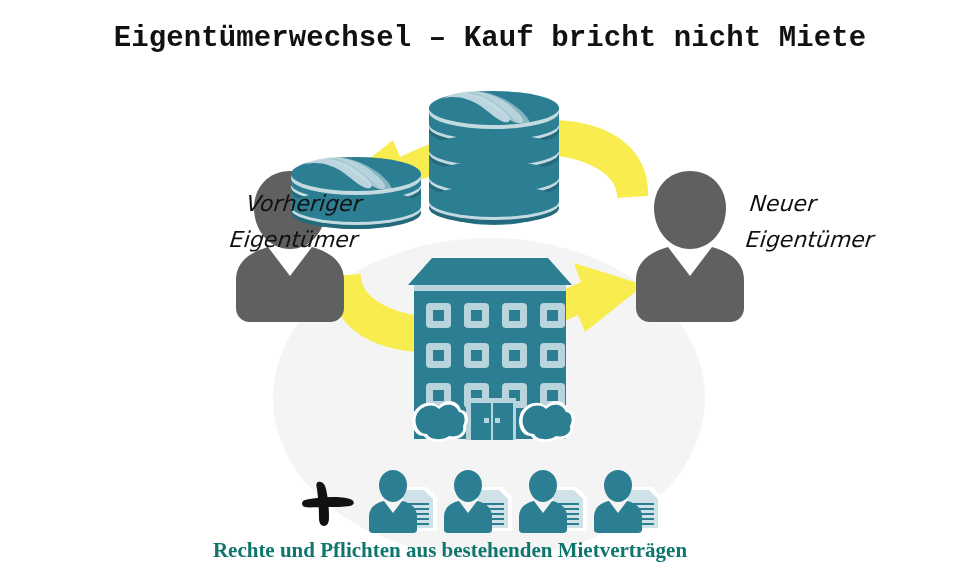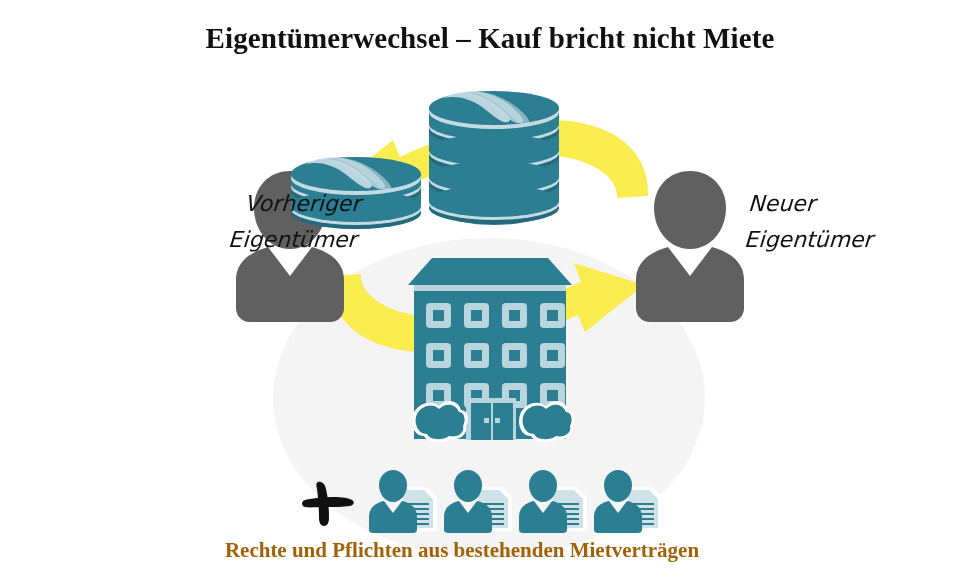--- a/index.html
+++ b/index.html
@@ -25,40 +25,39 @@
     width: 980px;
     height: 586px;
   }
   
   #title {
     position: absolute;
     top: 22px;
     left: 0;
     width: 980px;
     text-align: center;
-    font-family: Liberation Serif, serif;
+    font-family: Liberation Mono, monospace;
     font-weight: bold;
     font-size: 29px;
     letter-spacing: 0.1px;
     color: #111111;
     white-space: nowrap;
   }
   
   #caption {
     position: absolute;
     top: 538px;
     left: 0;
     width: 900px;
     text-align: center;
     font-family: "Liberation Serif", serif;
     font-weight: bold;
     font-size: 21px;
-    color: #a16207;
+    color: #0f766e;
     white-space: nowrap;
-    padding-left: 12px;
   }
   
   .hand-label {
     position: absolute;
     font-family: "DejaVu Sans", sans-serif;
     font-style: italic;
     font-size: 22px;
     line-height: 36px;
     color: #111111;
     white-space: nowrap;

